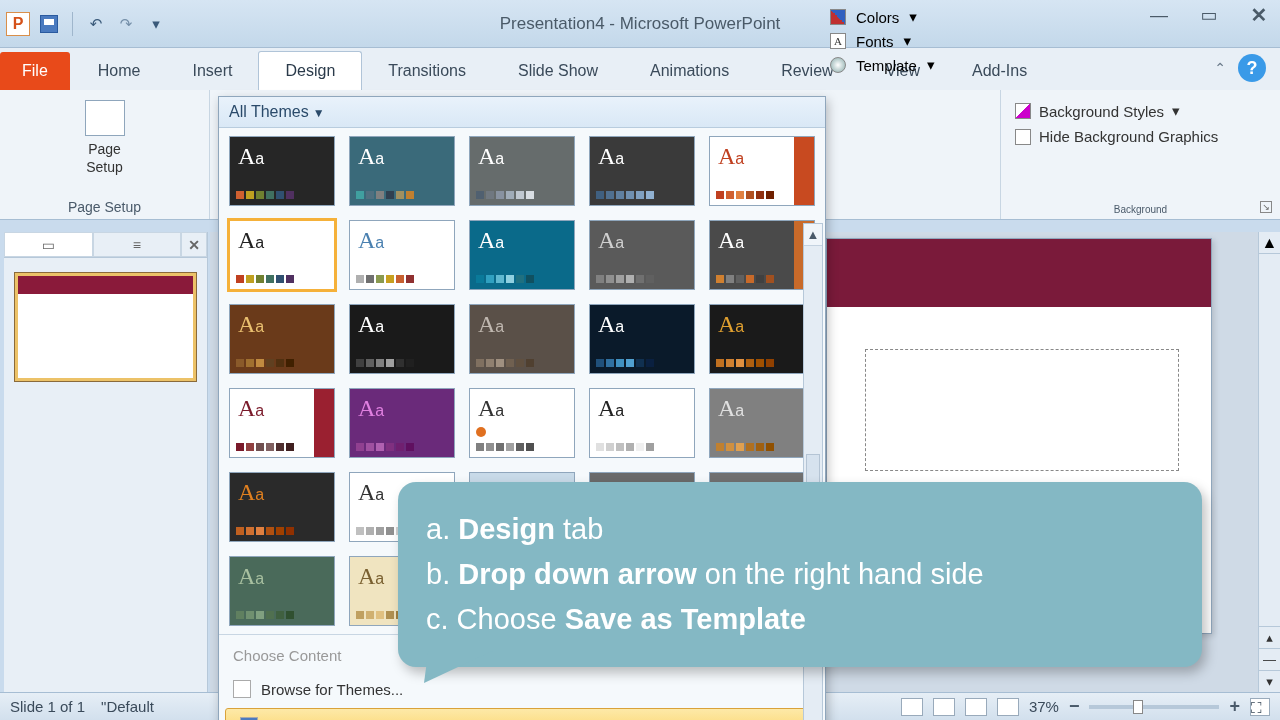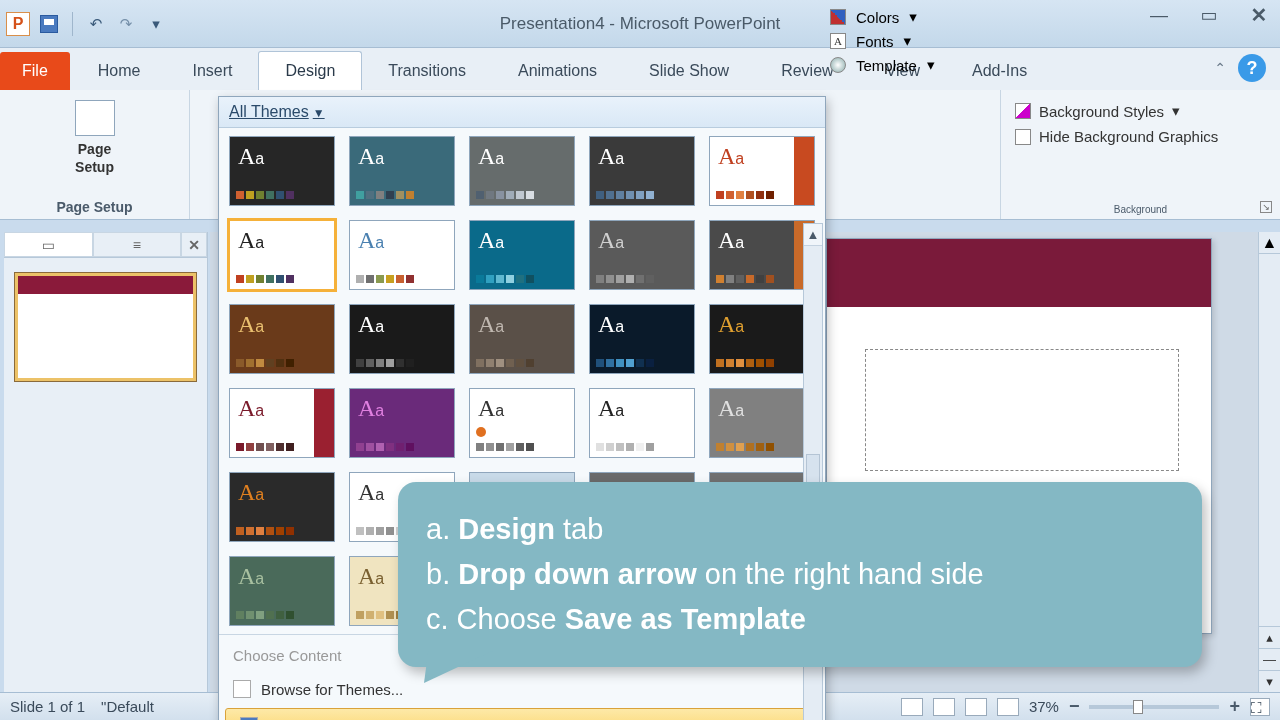--- a/index.html
+++ b/index.html
@@ -22,39 +22,39 @@
 
 .tabs { height:42px; background:#e8eff6; display:flex; align-items:flex-end; padding-left:0; position:relative; }
 .file-tab { background:#e84a1a; color:#fff; padding:10px 22px; font-size:16px; border-top-left-radius:3px; border-top-right-radius:3px; margin-right:2px; }
 .tab { padding:10px 26px; font-size:16px; color:#3a4a5a; cursor:default; }
 .tab.active { background:#fff; border:1px solid #b0c4d8; border-bottom:none; border-top-left-radius:3px; border-top-right-radius:3px; color:#2a3a4a; }
 .help-icon { position:absolute; right:14px; top:6px; width:28px; height:28px; background:#3a9ae8; border-radius:50%; color:#fff; display:flex; align-items:center; justify-content:center; font-weight:bold; font-size:18px; }
 .collapse-icon { position:absolute; right:54px; top:12px; color:#6a7a8a; font-size:14px; }
 
 
 .ribbon { height:130px; background:#eff4f9; display:flex; border-bottom:1px solid #a6bdd3; }
-.page-setup-group { width:190px; border-right:1px solid #c8d6e3; padding:6px; text-align:center; position:relative;font-weight:bold;}
+.page-setup-group { width:210px; border-right:1px solid #c8d6e3; padding:6px; text-align:center; position:relative;}
 .page-setup-group .buttons { display:flex; gap:18px; padding:4px 10px; }
 .ps-btn { flex:1; text-align:center; font-size:14px; color:#333; line-height:1.3; }
 .ps-btn .ps-icon { width:40px; height:36px; margin:0 auto 4px; background:#fff; border:1px solid #8fa6bc; }
 .group-label { position:absolute; bottom:4px; left:0; right:0; text-align:center; font-size:14px; color:#4a5a6a;}
 .themes-area { flex:1; position:relative; }
 .bg-group { width:280px; border-left:1px solid #c8d6e3; padding:8px 14px; position:relative; font-size:15px; color:#333; }
 .bg-group .row { display:flex; align-items:center; gap:8px; padding:4px 0; }
 .bg-group .sw { width:16px; height:16px; border:1px solid #888; }
 .bg-group .chk { width:16px; height:16px; border:1px solid #888; background:#fff;}
 .bg-group .grp-label { position:absolute; bottom:4px; left:0; right:0; text-align:center; font-size:10px; color:#4a5a6a; }
 .bg-group .dl { width:12px; height:12px; border:1px solid #888; position:absolute; bottom:6px; right:8px; font-size:9px; text-align:center; color:#666; }
 .mini { display:flex; gap:6px; position:absolute; left:830px; top:8px; flex-direction:column; }
 .mini .row { display:flex; align-items:center;gap:10px;font-size:15px;}
 .mini .sw{width:16px;height:16px;border:1px solid #888;}
 
 
 .theme-panel { position:absolute; left:218px; top:96px; width:608px; background:#f5f9fc; border:1px solid #8fa6bc; box-shadow:2px 4px 10px rgba(0,0,0,0.25); z-index:5; }
-.theme-panel .hdr { background:linear-gradient(#e9f2fb,#d9e8f6); padding:6px 10px; font-size:16px; color:#2a4a6a; border-bottom:1px solid #b8ccde;text-decoration:underline; }
+.theme-panel .hdr { background:linear-gradient(#e9f2fb,#d9e8f6); padding:6px 10px; font-size:16px; color:#2a4a6a; border-bottom:1px solid #b8ccde; }
 .theme-panel .hdr .tri { color:#2a4a6a; font-size:12px; margin-left:4px; }
 .theme-grid { padding:8px 10px; display:grid; grid-template-columns:repeat(5,1fr); gap:14px; max-height:540px; overflow:hidden; position:relative; }
 .theme-thumb { height:70px; border:1px solid #8fa6bc; background:#fff; position:relative; overflow:hidden; }
 .theme-thumb .aa { position:absolute; left:8px; top:6px; font-family:Georgia,serif; font-size:24px; }
 .theme-thumb .aa .small { font-size:16px; }
 .theme-thumb .strip { position:absolute; left:6px; bottom:6px; display:flex; gap:2px;}
 .theme-thumb .strip span { width:8px; height:8px; }
 .theme-thumb.sel { outline:3px solid #f5b13a; outline-offset:-1px; }
 .theme-scroll { position:absolute; right:2px; top:126px; width:20px; height:520px; background:#e4ecf4; border:1px solid #b6c8d9; z-index:6;}
 .theme-scroll .up,.theme-scroll .down{height:22px;text-align:center;font-size:13px;color:#4a5a6a;line-height:22px;background:#f0f5fa;border-bottom:1px solid #c4d2e0;}
@@ -124,22 +124,22 @@
     <div class="close">✕</div>
   </div>
 </div>
 
 <div class="tabs">
   <div class="file-tab">File</div>
   <div class="tab">Home</div>
   <div class="tab">Insert</div>
   <div class="tab active">Design</div>
   <div class="tab">Transitions</div>
+  <div class="tab">Slide Show</div>
   <div class="tab">Animations</div>
-  <div class="tab">Slide Show</div>
   <div class="tab">Review</div>
   <div class="tab">View</div>
   <div class="tab">Add-Ins</div>
   <span class="collapse-icon">⌃</span>
   <div class="help-icon">?</div>
 </div>
 
 <div class="ribbon">
   <div class="page-setup-group">
     <div class="buttons">

